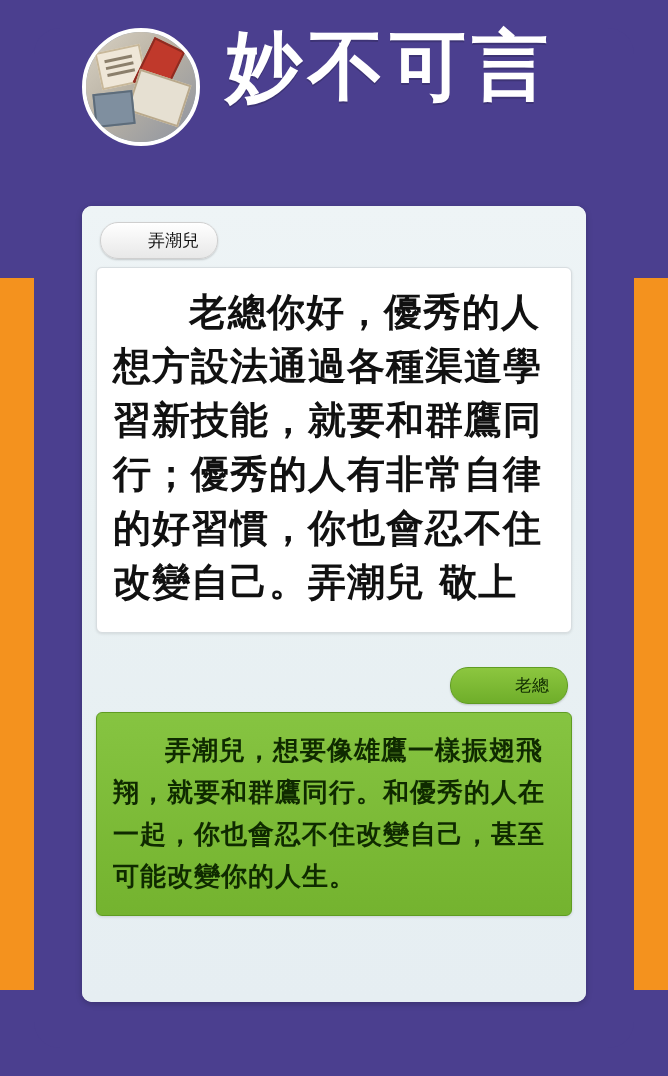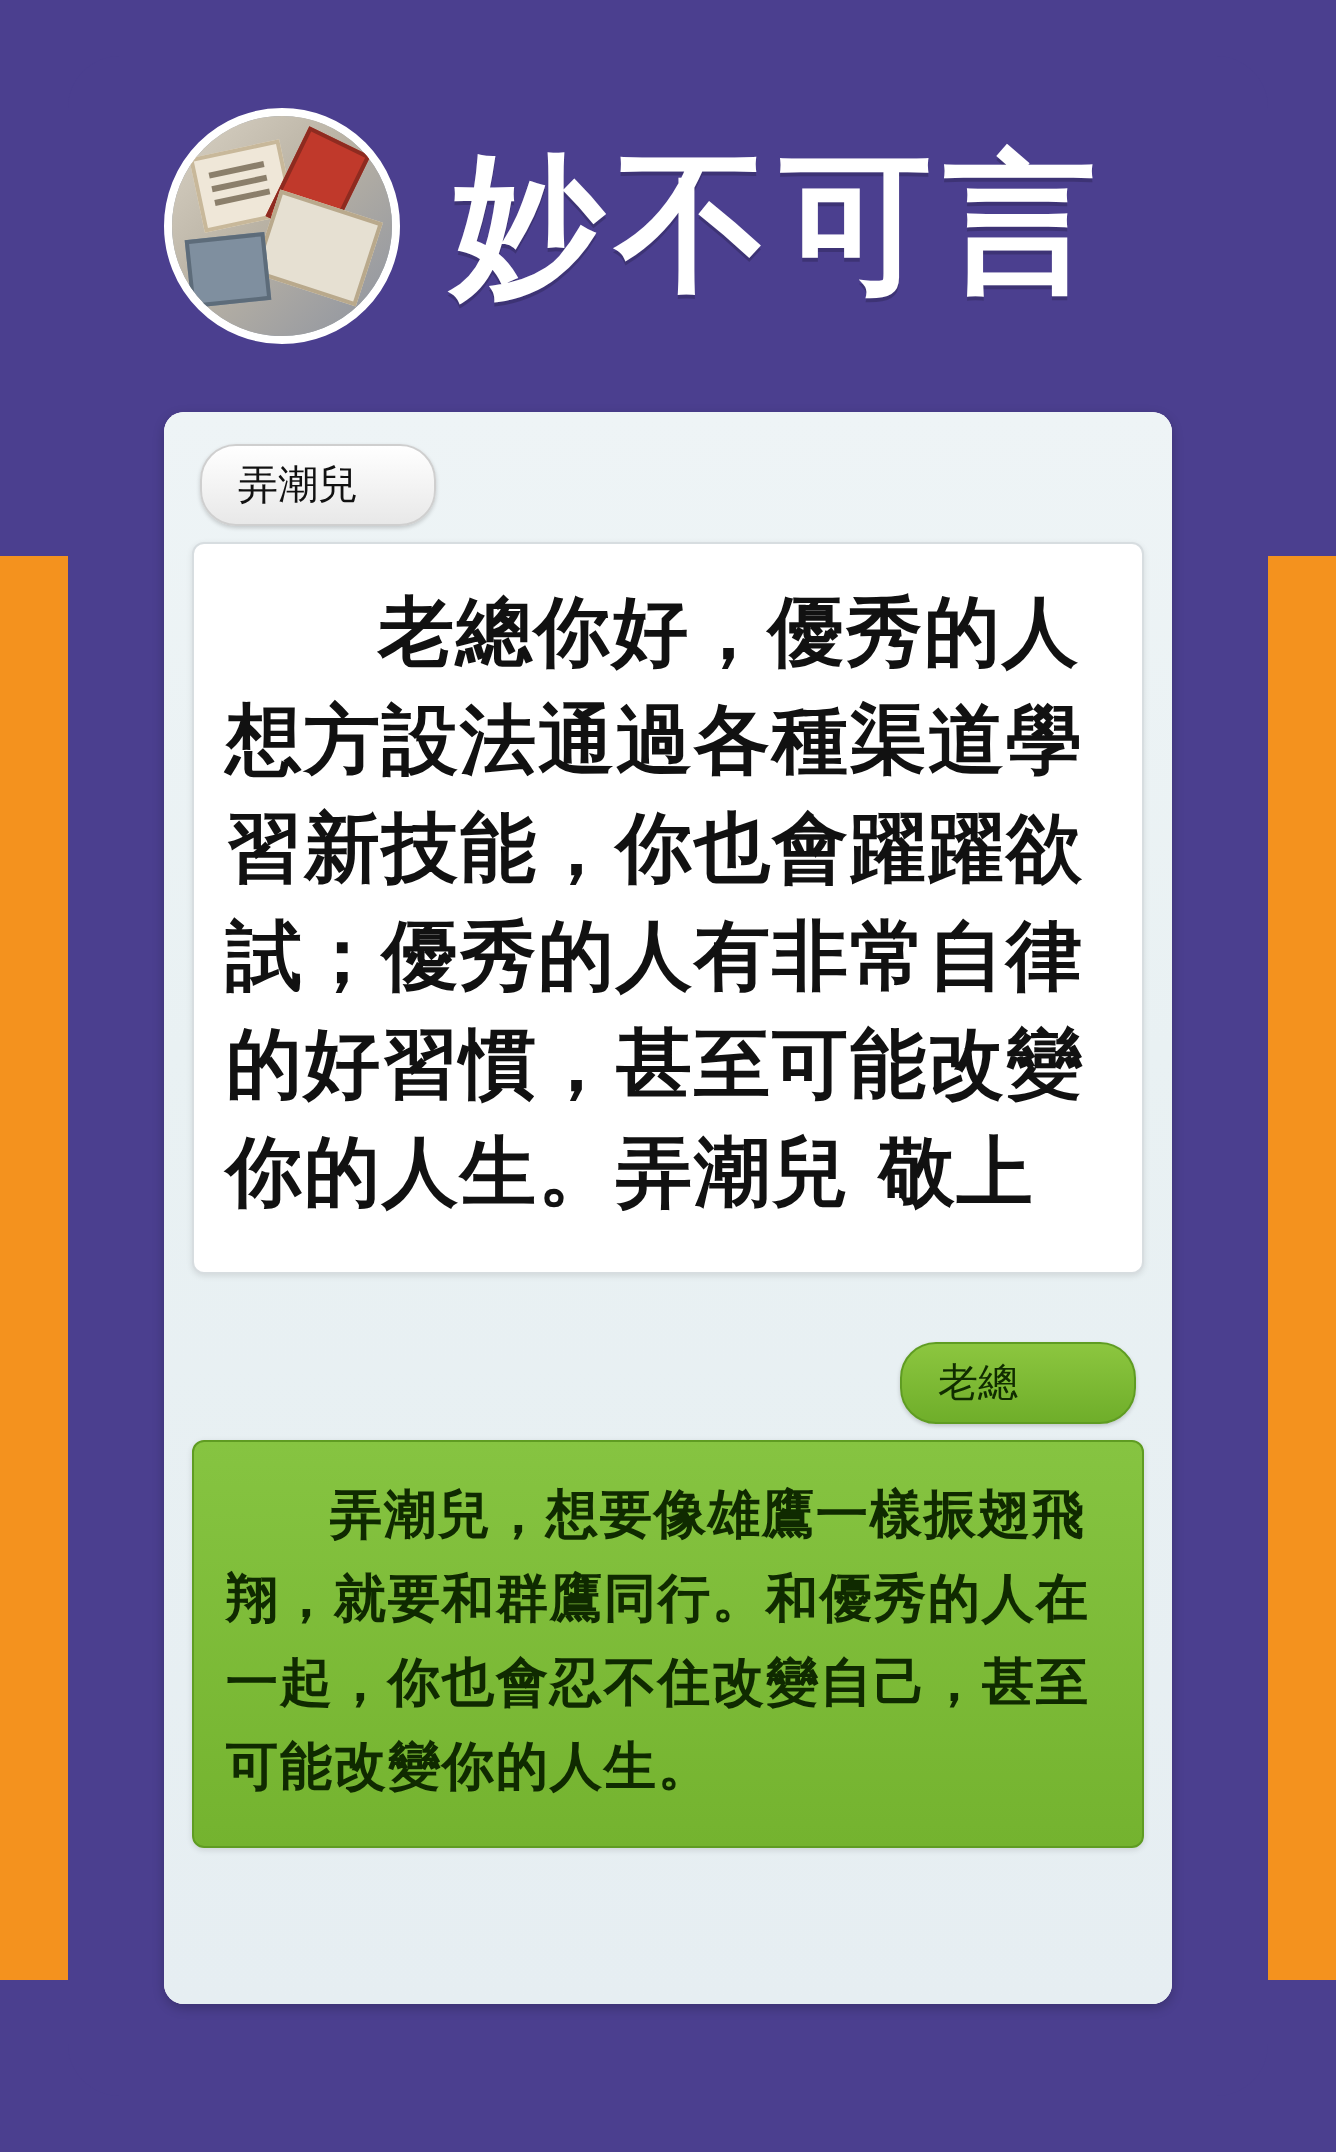--- a/index.html
+++ b/index.html
@@ -50,21 +50,20 @@
   }
 
   
   .header {
     position: absolute;
     left: 34px;
     top: 28px;
     width: 600px;
     height: 170px;
     display: flex;
-    align-items: center;
   }
   .logo-badge {
     width: 110px;
     height: 110px;
     margin-left: 48px;
     border-radius: 50%;
     border: 4px solid #ffffff;
     overflow: hidden;
     position: relative;
     background: #9aa4b0;
@@ -148,23 +147,23 @@
   }
   .chip-row-right {
     padding: 0 18px 0 0;
     text-align: right;
   }
   .chip {
     display: inline-block;
     min-width: 118px;
     padding: 6px 18px;
     border-radius: 18px;
-    font-size: 20px;
+    font-size: 17px;
     color: #111;
-    text-align: left;
+    text-align: right;
     box-sizing: border-box;
   }
   .chip-user {
     background: linear-gradient(180deg, #ffffff 0%, #e8e8e8 100%);
     border: 1px solid #cfcfcf;
     box-shadow: 0 1px 2px rgba(0,0,0,.18);
   }
   .chip-boss {
     background: linear-gradient(180deg, #8cc63f 0%, #6fae2a 100%);
     border: 1px solid #5f9c22;
@@ -234,21 +233,21 @@
   </div>
 
   <div class="card">
     <div class="card-inner">
 
       <div class="chip-row-left">
         <span class="chip chip-user">弄潮兒</span>
       </div>
 
       <div class="bubble bubble-white">
-        <div class="msg-user">老總你好，優秀的人想方設法通過各種渠道學習新技能，你也會躍躍欲試；優秀的人有非常自律的好習慣，甚至可能改變你的人生。弄潮兒 敬上</div>
+        <div class="msg-user">老總你好，優秀的人想方設法通過各種渠道學習新技能，就要和群鷹同行；優秀的人有非常自律的好習慣，你也會忍不住改變自己。弄潮兒 敬上</div>
       </div>
 
       <div class="spacer"></div>
 
       <div class="chip-row-right">
         <span class="chip chip-boss">老總</span>
       </div>
 
       <div class="bubble bubble-green">
         <div class="msg-boss">弄潮兒，想要像雄鷹一樣振翅飛翔，就要和群鷹同行。和優秀的人在一起，你也會忍不住改變自己，甚至可能改變你的人生。</div>

